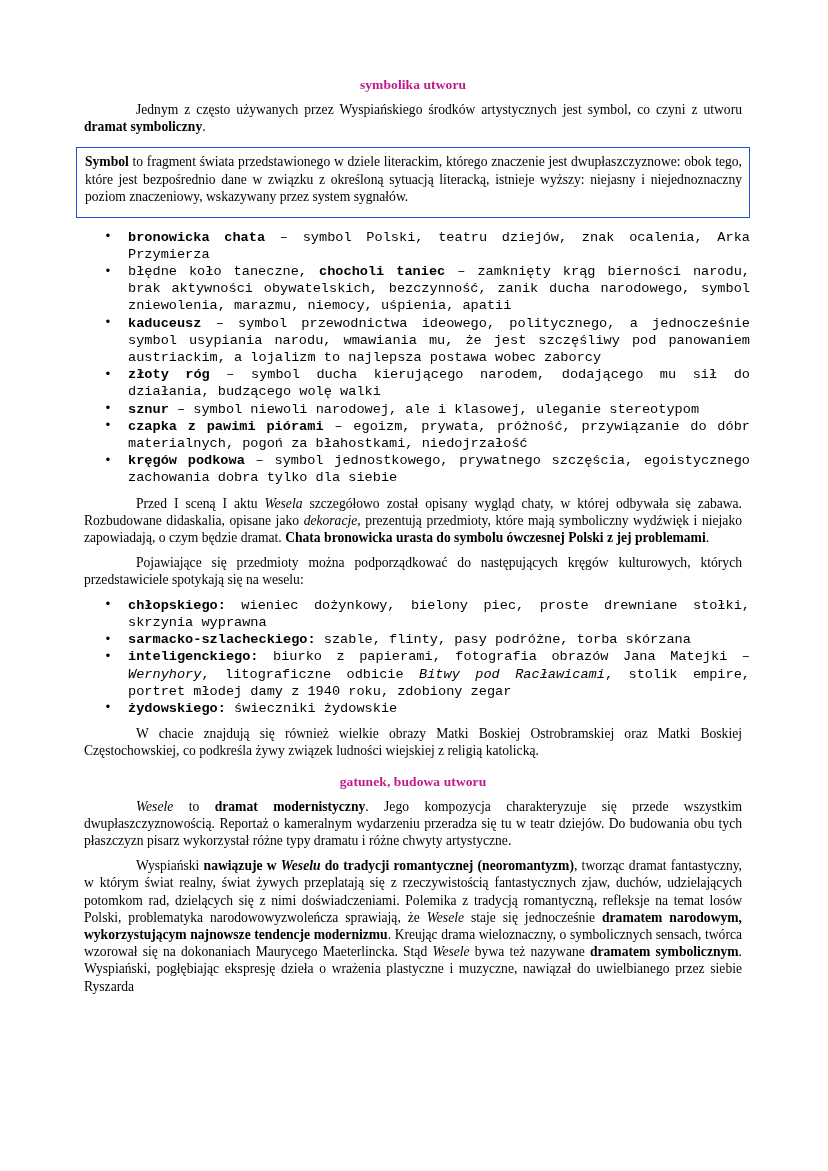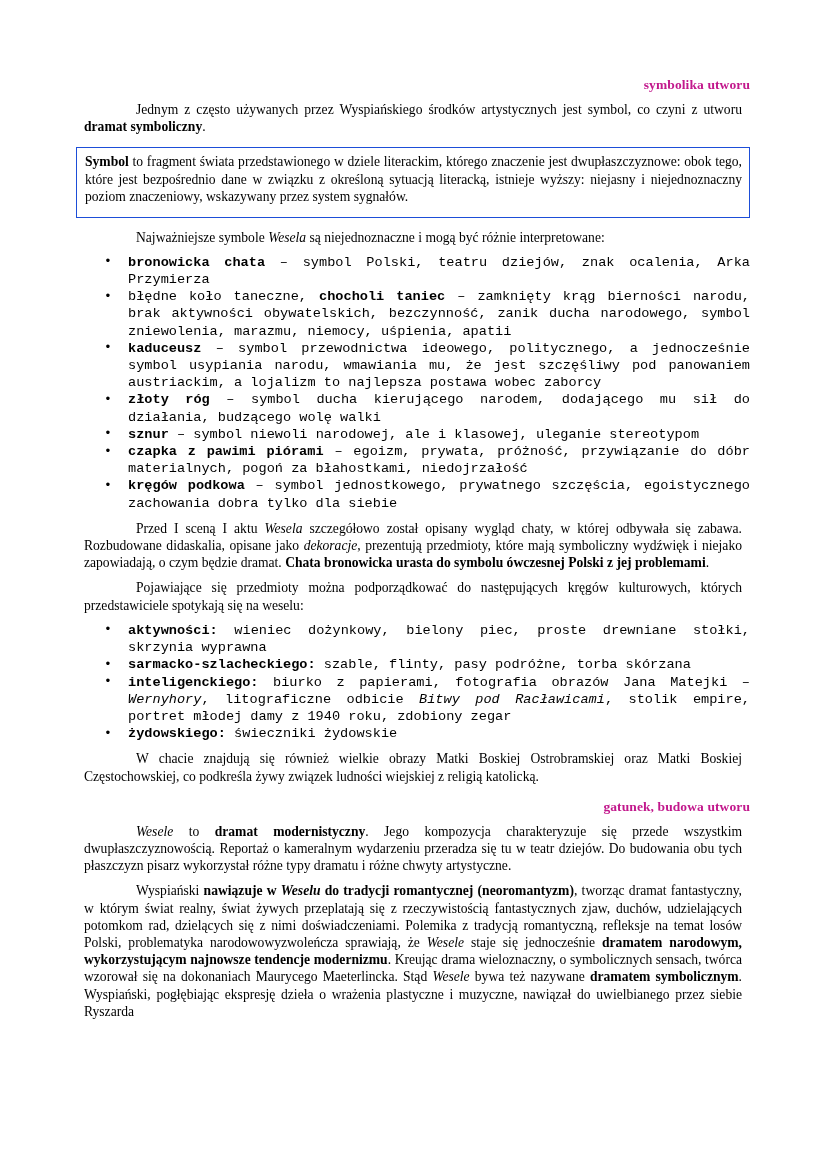--- a/index.html
+++ b/index.html
@@ -15,21 +15,21 @@
     overflow: hidden;
   }
   .page {
     position: relative;
     width: 828px;
     height: 1171px;
     box-sizing: border-box;
     padding: 76px 78px 0 76px;
   }
   .h-section {
-    text-align: right;
+    text-align: center;
     color: #c2188c;
     font-weight: bold;
     font-size: 13.5px;
     line-height: 17px;
     margin: 0 0 1px 0;
     letter-spacing: 0.1px;
   }
   .h-section.sp-top { margin-top: 13px; }
   p.para {
     margin: 8px;
@@ -86,35 +86,34 @@
 
 <div class="page">
 
   <h2 class="h-section">symbolika utworu</h2>
   <p class="para">Jednym z często używanych przez Wyspiańskiego środków artystycznych jest symbol, co czyni z utworu <b>dramat symboliczny</b>.</p>
 
   <div class="defbox">
     <p><b>Symbol</b> to fragment świata przedstawionego w dziele literackim, którego znaczenie jest dwupłaszczyznowe: obok tego, które jest bezpośrednio dane w związku z określoną sytuacją literacką, istnieje wyższy: niejasny i niejednoznaczny poziom znaczeniowy, wskazywany przez system sygnałów.</p>
   </div>
 
-  <p class="para">Najważniejsze symbole <i>Wesela</i> są niejednoznaczne i mogą być różnie interpretowane:</p>
   <ul class="blist">
       <li><b>bronowicka chata</b> – symbol Polski, teatru dziejów, znak ocalenia, Arka Przymierza</li>
       <li>błędne koło taneczne, <b>chocholi taniec</b> – zamknięty krąg bierności narodu, brak aktywności obywatelskich, bezczynność, zanik ducha narodowego, symbol zniewolenia, marazmu, niemocy, uśpienia, apatii</li>
       <li><b>kaduceusz</b> – symbol przewodnictwa ideowego, politycznego, a jednocześnie symbol usypiania narodu, wmawiania mu, że jest szczęśliwy pod panowaniem austriackim, a lojalizm to najlepsza postawa wobec zaborcy</li>
       <li><b>złoty róg</b> – symbol ducha kierującego narodem, dodającego mu sił do działania, budzącego wolę walki</li>
       <li><b>sznur</b> – symbol niewoli narodowej, ale i klasowej, uleganie stereotypom</li>
       <li><b>czapka z pawimi piórami</b> – egoizm, prywata, próżność, przywiązanie do dóbr materialnych, pogoń za błahostkami, niedojrzałość</li>
       <li><b>kręgów podkowa</b> – symbol jednostkowego, prywatnego szczęścia, egoistycznego zachowania dobra tylko dla siebie</li>
     </ul>
 
   <p class="para">Przed I sceną I aktu <i>Wesela</i> szczegółowo został opisany wygląd chaty, w której odbywała się zabawa. Rozbudowane didaskalia, opisane jako <i>dekoracje</i>, prezentują przedmioty, które mają symboliczny wydźwięk i niejako zapowiadają, o czym będzie dramat. <b>Chata bronowicka urasta do symbolu ówczesnej Polski z jej problemami</b>.</p>
   <p class="para">Pojawiające się przedmioty można podporządkować do następujących kręgów kulturowych, których przedstawiciele spotykają się na weselu:</p>
   <ul class="blist">
-      <li><b>aktywności:</b> wieniec dożynkowy, bielony piec, proste drewniane stołki, skrzynia wyprawna</li>
+      <li><b>chłopskiego:</b> wieniec dożynkowy, bielony piec, proste drewniane stołki, skrzynia wyprawna</li>
       <li><b>sarmacko-szlacheckiego:</b> szable, flinty, pasy podróżne, torba skórzana</li>
       <li><b>inteligenckiego:</b> biurko z papierami, fotografia obrazów Jana Matejki – <i>Wernyhory</i>, litograficzne odbicie <i>Bitwy pod Racławicami</i>, stolik empire, portret młodej damy z 1940 roku, zdobiony zegar</li>
       <li><b>żydowskiego:</b> świeczniki żydowskie</li>
     </ul>
   <p class="para tail-para">W chacie znajdują się również wielkie obrazy Matki Boskiej Ostrobramskiej oraz Matki Boskiej Częstochowskiej, co podkreśla żywy związek ludności wiejskiej z religią katolicką.</p>
 
   <h2 class="h-section sp-top">gatunek, budowa utworu</h2>
   <p class="para"><i>Wesele</i> to <b>dramat modernistyczny</b>. Jego kompozycja charakteryzuje się przede wszystkim dwupłaszczyznowością. Reportaż o kameralnym wydarzeniu przeradza się tu w teatr dziejów. Do budowania obu tych płaszczyzn pisarz wykorzystał różne typy dramatu i różne chwyty artystyczne.</p>
   <p class="para">Wyspiański <b>nawiązuje w </b><b><i>Weselu</i></b><b> do tradycji romantycznej (neoromantyzm)</b>, tworząc dramat fantastyczny, w którym świat realny, świat żywych przeplatają się z rzeczywistością fantastycznych zjaw, duchów, udzielających potomkom rad, dzielących się z nimi doświadczeniami. Polemika z tradycją romantyczną, refleksje na temat losów Polski, problematyka narodowowyzwoleńcza sprawiają, że <i>Wesele</i> staje się jednocześnie <b>dramatem narodowym, wykorzystującym najnowsze tendencje modernizmu</b>. Kreując drama wieloznaczny, o symbolicznych sensach, twórca wzorował się na dokonaniach Maurycego Maeterlincka. Stąd <i>Wesele</i> bywa też nazywane <b>dramatem symbolicznym</b>. Wyspiański, pogłębiając ekspresję dzieła o wrażenia plastyczne i muzyczne, nawiązał do uwielbianego przez siebie Ryszarda</p>
 

